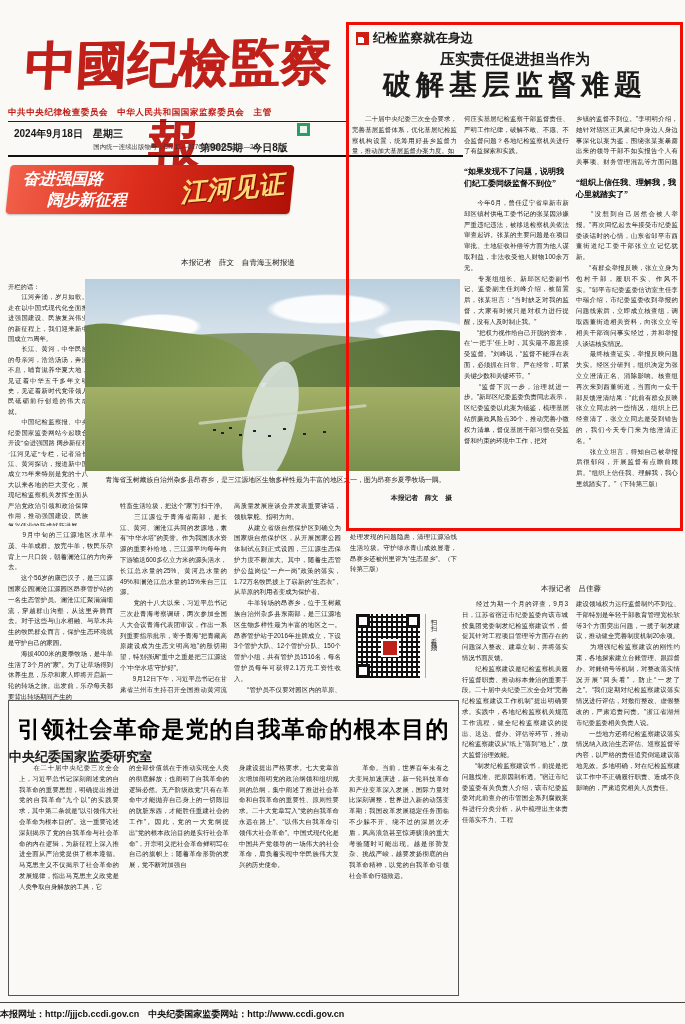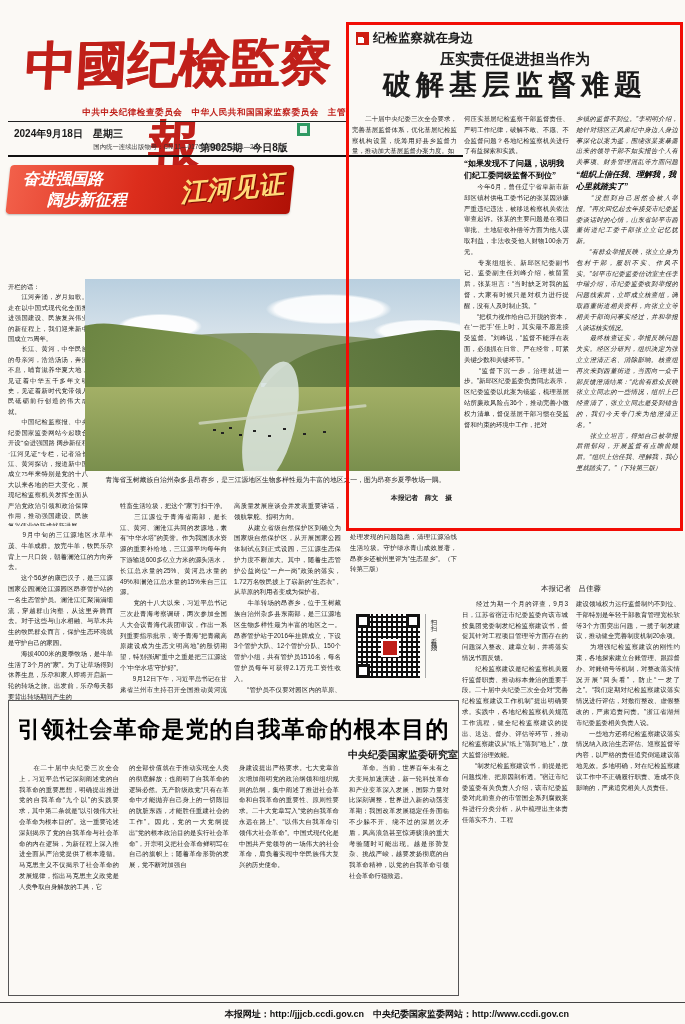--- a/index.html
+++ b/index.html
@@ -4,47 +4,47 @@
 <style>
   html,body{margin:0;padding:0;background:#e9e7e2;}
   .page{position:relative;width:685px;height:1024px;margin:0 auto;background:#fbf9f5;
         font-family:"Liberation Sans",sans-serif;color:#1a1a1a;overflow:hidden;}
   .abs{position:absolute;}
   .serif{font-family:"Liberation Serif","DejaVu Serif",serif;}
   .center{text-align:center;}
   .smalltext{font-size:6.4px;line-height:10.8px;text-align:justify;white-space:pre-line;
              overflow:hidden;color:#222;}
   .colsub{font-family:"Liberation Serif",serif;font-weight:900;font-size:8px;line-height:12px;
-          margin:0 0;color:#000;}
+          margin:8px 0;color:#000;}
   
   .m-title{left:6px;top:24px;width:340px;text-align:center;font-family:"Liberation Serif",serif;
            font-weight:900;font-size:51px;line-height:80px;color:#c0201a;
            transform:skewX(-4deg) rotate(-1deg);text-shadow:1px 0 #c0201a;}
-  .m-super{left:8px;top:107px;width:338px;text-align:right;color:#c0201a;
+  .m-super{left:8px;top:107px;width:338px;text-align:left;color:#c0201a;
            font-size:8.6px;font-weight:bold;letter-spacing:.5px;}
   .rule-a{left:8px;top:121px;width:338px;height:1px;background:#222;}
   .m-date{left:14px;top:127px;font-size:10px;font-weight:bold;}
   .m-issue{left:200px;top:141px;font-size:10px;font-weight:bold;}
   .m-badge{left:297px;top:123px;width:13px;height:13px;background:#2f9a63;}
   .m-badge::after{content:"";position:absolute;left:3px;top:3px;right:3px;bottom:3px;background:#eaf6ef;}
   .m-code{left:8px;top:143px;width:338px;text-align:center;font-size:6.4px;color:#333;}
   .rule-b{left:8px;top:155px;width:455px;height:2px;background:#111;}
   
   .redbox{left:346px;top:22px;width:331px;height:503px;border:3px solid #f20d05;z-index:60;pointer-events:none;}
   
   .kicker{left:356px;top:30px;display:flex;align-items:center;gap:4px;font-weight:900;font-size:12.5px;}
   .kicker-ico{width:13px;height:13px;background:#cf1d12;position:relative;display:inline-block;}
   .kicker-ico::after{content:"";position:absolute;left:2px;top:2px;width:9px;height:9px;
      background:radial-gradient(circle at 20% 80%, #fff 0 45%, transparent 46%);}
   .tr-over{left:352px;top:50px;width:326px;font-weight:900;font-size:15px;}
   .tr-head{left:352px;top:66px;width:326px;font-weight:900;font-size:28px;letter-spacing:5px;}
   .tr-by{left:352px;top:102px;width:326px;font-size:7.5px;color:#222;}
   .colA{left:352px;top:114px;width:105px;height:44px;}
   .colB{left:464px;top:114px;width:105px;height:408px;}
-  .colC{left:576px;top:114px;width:102px;height:410px;font-style:italic;}
+  .colC{left:576px;top:114px;width:102px;height:410px;}
   
   .banner1{left:8px;top:165px;width:284px;height:49px;transform:skewX(-6deg);
      background:linear-gradient(96deg,#f2604a 0%,#dc2d1c 45%,#b01106 100%);
      border-radius:4px;box-shadow:0 1px 2px rgba(0,0,0,.25);z-index:2;}
   .banner1 .l1{position:absolute;left:14px;top:4px;color:#fff;font-weight:900;
      font-style:italic;font-size:16px;transform:skewX(6deg);}
   .banner1 .l2{position:absolute;left:40px;top:25px;color:#fff;font-weight:900;
      font-style:italic;font-size:16px;transform:skewX(6deg);}
   .banner1 .cal{position:absolute;right:8px;top:6px;color:#ffd978;font-family:"Liberation Serif",serif;
      font-weight:900;font-style:italic;font-size:26px;transform:skewX(6deg) rotate(-5deg);
@@ -97,32 +97,32 @@
   .qr i.tl{left:0;top:0;} .qr i.tr{right:0;top:0;} .qr i.bl{left:0;bottom:0;}
   .qr .c{position:absolute;left:25px;top:25px;width:14px;height:14px;background:#c0201a;border:2px solid #fff;}
   .qrlabel{writing-mode:vertical-rl;font-size:6.5px;letter-spacing:3px;color:#333;
            border-left:1px solid #aaa;padding-left:3px;height:64px;}
   
   .banner2{left:115px;top:692px;width:342px;height:27px;background:#d01d12;color:#fff;
      font-weight:900;font-size:15px;line-height:27px;text-align:center;letter-spacing:1px;z-index:3;}
   .bbox{left:8px;top:700px;width:449px;height:294px;border:1px solid #555;background:#fbf9f5;}
   .b-head{position:absolute;left:0;top:13px;width:100%;text-align:center;font-family:"Liberation Serif",serif;
      font-weight:900;font-size:23px;letter-spacing:1px;color:#000;}
-  .b-author{position:absolute;left:0;top:47px;width:100%;text-align:right;font-size:10px;font-weight:bold;}
+  .b-author{position:absolute;left:0;top:47px;width:100%;text-align:left;font-size:13px;font-weight:bold;}
   .bcol{position:absolute;top:62px;width:100px;height:222px;}
   .bc1{left:10px;} .bc2{left:120px;} .bc3{left:230px;} .bc4{left:340px;}
   
   .r-over{left:460px;top:541px;width:222px;font-weight:900;font-size:12.5px;}
   .r-head{left:456px;top:556px;width:228px;font-weight:900;font-size:19px;letter-spacing:1px;}
   .r-by{left:460px;top:584px;width:222px;font-size:7.5px;}
   .rcol1{left:462px;top:599px;width:106px;height:396px;}
   .rcol2{left:576px;top:599px;width:104px;height:396px;}
   
   .f-rule{left:0;top:1002px;width:685px;height:1px;background:#444;}
-  .footer{left:0;top:1008px;width:569px;text-align:right;font-size:9px;font-weight:bold;color:#111;}
+  .footer{left:0;top:1008px;width:569px;text-align:left;font-size:9px;font-weight:bold;color:#111;}
 </style>
 </head>
 <body>
 
 <div class="page">
 
   <div class="abs m-title">中國纪檢監察報</div>
   <div class="abs m-super">中共中央纪律检查委员会　中华人民共和国国家监察委员会　主管</div>
   <div class="abs rule-a"></div>
   <div class="abs m-date">2024年9月18日　星期三</div>
@@ -156,20 +156,21 @@
 　　最终核查证实，举报反映问题失实。经区分研判，组织决定为张立立澄清正名、消除影响。核查组再次来到西董街道，当面向一众干部反馈澄清结果：“此前有群众反映张立立同志的一些情况，组织上已经查清了，张立立同志是受到错告的，我们今天专门来为他澄清正名。”
 　　张立立坦言，得知自己被举报后很郁闷，开展监督有点瞻前顾后。“组织上信任我、理解我，我心里就踏实了。”（下转第三版）</div>
   </div>
 
   <div class="abs banner1">
     <span class="l1">奋进强国路</span>
     <span class="l2">阔步新征程</span>
     <span class="cal">江河见证</span>
   </div>
 
+  <div class="abs mainby center">本报记者　薛文　自青海玉树报道</div>
 
   <div class="abs intro">开栏的话：
 　　江河奔涌，岁月如歌。走在以中国式现代化全面推进强国建设、民族复兴伟业的新征程上，我们迎来新中国成立75周年。
 　　长江、黄河，中华民族的母亲河，浩浩汤汤，奔流不息，哺育滋养华夏大地，见证着中华五千多年文明史，见证着新时代党带领人民砥砺前行创造的伟大成就。
 　　中国纪检监察报、中央纪委国家监委网站今起联合开设“奋进强国路 阔步新征程·江河见证”专栏，记者沿长江、黄河探访，报道新中国成立75年来特别是党的十八大以来各地的巨大变化，展现纪检监察机关发挥全面从严治党政治引领和政治保障作用，推动强国建设、民族复兴伟业的新成就新进展。</div>
 
   <div class="abs photo">
     <div class="ph-sky"></div>
     <div class="ph-ridge"></div>
     <div class="ph-hill-l"></div>

